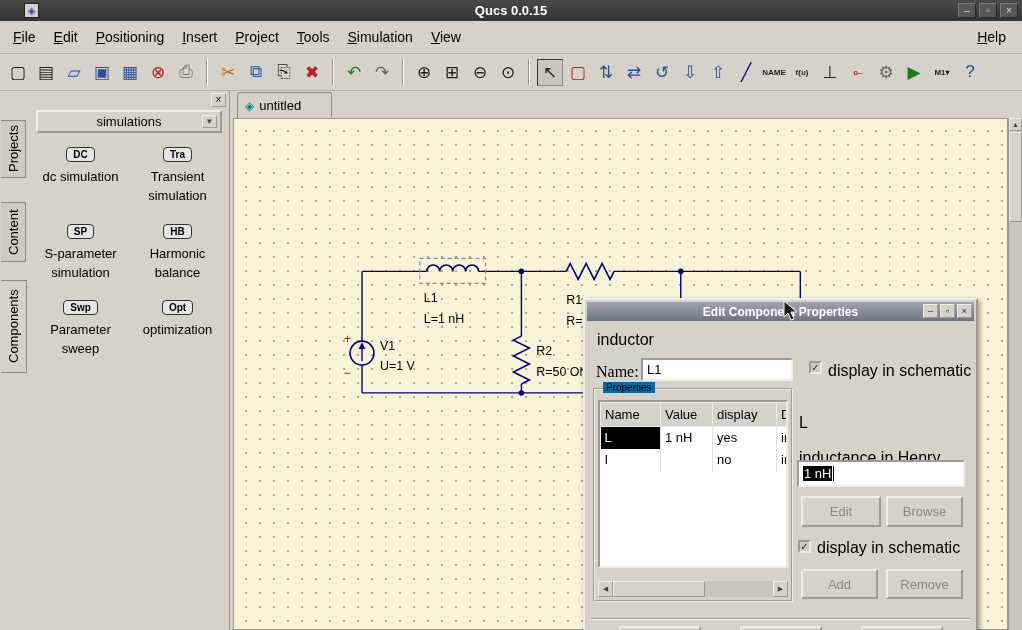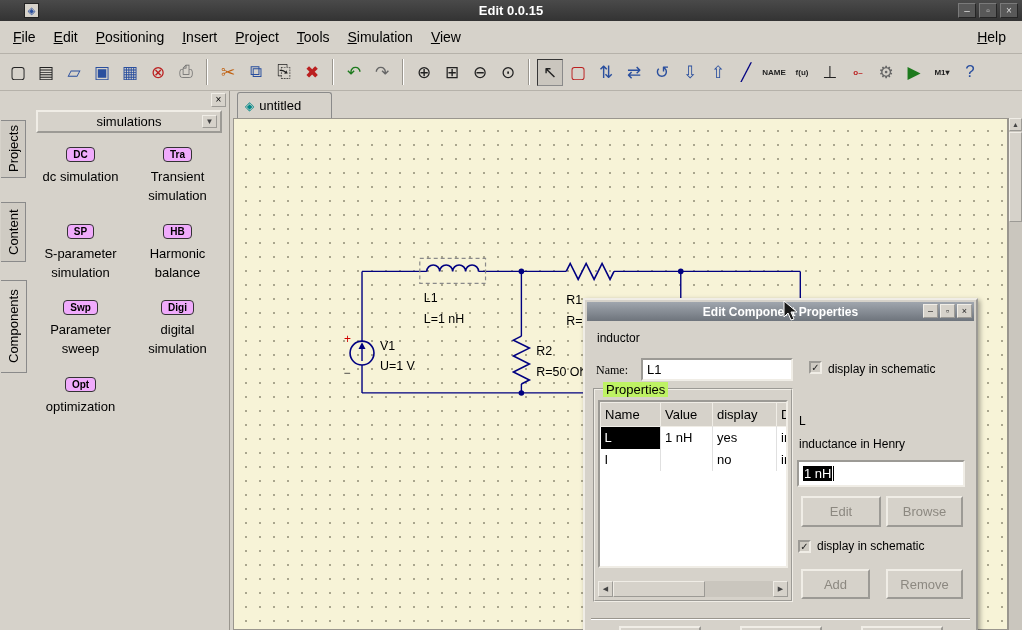--- a/index.html
+++ b/index.html
@@ -46,21 +46,21 @@
     border:1px outset #f0ede6; font-size:10px; line-height:11px; text-align:center; }
   .combo { position:absolute; left:9px; top:19px; width:186px; height:23px; background:#d6d2ca;
     border:2px outset #f0ede6; display:flex; align-items:center; justify-content:center; font-size:13px; }
   .combo-arrow { position:absolute; right:3px; top:3px; width:15px; height:13px; border:1px outset #f0ede6;
     font-size:8px; line-height:11px; text-align:center; color:#444; }
   .comp-grid { position:absolute; left:6px; top:54px; width:192px; display:grid;
     grid-template-columns:1fr 1fr; column-gap:2px; row-gap:16px; }
   .comp-item { display:flex; flex-direction:column; align-items:center; padding-top:2px; }
   .comp-item.nc { grid-column:1; }
   .comp-icon { border:1px solid #333; border-radius:4px; padding:1px 6px; font-size:10px; font-weight:bold;
-    background:#f0abfc; margin-bottom:6px; }
+    background:#e5e5e5; margin-bottom:6px; }
   .comp-label { text-align:center; font-size:13px; line-height:1.45; }
 
   
   .canvas-wrap { position:absolute; left:230px; top:91px; right:0; bottom:0; background:#d6d2ca; }
   .tabbar { position:absolute; left:0; top:0; right:0; height:27px; }
   .doctab { position:absolute; left:7px; top:1px; width:95px; height:26px; background:#d6d2ca;
     border:1px solid #8a8a8a; border-bottom:none; border-top-left-radius:3px; border-top-right-radius:3px;
     display:flex; align-items:center; gap:5px; padding-left:7px; font-size:13px; }
   .doctab-icon { color:#008888; font-size:12px; }
   .canvas { position:absolute; left:3px; top:27px; right:14px; bottom:0; border:1px solid #9a968e;
@@ -76,29 +76,29 @@
 
   
   .dialog { position:absolute; left:583px; top:298px; width:395px; height:374px; background:#d6d2ca;
     border:2px outset #f0ede6; box-shadow:2px 2px 5px rgba(0,0,0,0.35); }
   .dlg-titlebar { position:absolute; left:2px; top:2px; right:2px; height:19px;
     background:linear-gradient(180deg,#a0a6ae,#6e747c); color:#fff; font-weight:bold; font-size:12px;
     display:flex; align-items:center; justify-content:center; }
   .dlg-btns { position:absolute; right:2px; top:2px; display:flex; gap:2px; }
   .dlg-btn { width:15px; height:14px; background:#d6d2ca; border:1px outset #f0ede6; color:#222;
     font-size:9px; line-height:12px; text-align:center; font-weight:normal; }
-  .dlg-label { position:absolute; font-size:12px; }
+  .dlg-label { position:absolute; font-size:16px; }
   .txt-input { background:#fff; border:2px inset #f0ede6; font-size:13px; padding:2px 4px;
     font-family:"Liberation Sans",sans-serif; }
   .checkbox { position:absolute; width:13px; height:13px; background:#cfcbc3; border:2px inset #f0ede6;
     font-size:10px; line-height:9px; text-align:center; color:#222; }
   .checkbox::after { content:"✓"; }
   .fieldset { position:absolute; left:8px; top:88px; width:200px; height:214px;
     border:2px groove #f0ede6; }
-  .legend { position:absolute; left:8px; top:-8px; background:#bef264; padding:0 3px; font-size:13px; }
+  .legend { position:absolute; left:8px; top:-8px; background:#0369a1; padding:0 3px; font-size:10px; }
   .ptable { position:absolute; left:3px; top:10px; width:190px; height:168px; background:#fff;
     border:2px inset #f0ede6; overflow:hidden; }
   .ptable table { border-collapse:collapse; table-layout:fixed; width:230px; font-size:13px; }
   .ptable th { background:#d6d2ca; border:1px outset #f0ede6; font-weight:normal; text-align:left;
     padding:3px 4px; height:24px; }
   .ptable td { padding:3px 4px; height:22px; border-right:1px solid #e0e0e0; overflow:hidden; white-space:nowrap; }
   .ptable td.sel { background:#000; color:#fff; }
   .hscroll { position:absolute; left:3px; bottom:3px; width:190px; height:16px; background:#cac6be;
     display:flex; }
   .hs-arrow { width:15px; height:16px; background:#d6d2ca; border:1px outset #f0ede6; font-size:7px;
@@ -115,21 +115,21 @@
   .dlg-sep { position:absolute; left:6px; right:6px; top:318px; height:0;
     border-top:1px solid #9a968e; border-bottom:1px solid #fff; }
 
   .cursor { position:absolute; left:783px; top:300px; width:16px; height:22px; z-index:50; }
 </style>
 </head>
 <body>
 
 <div class="app-titlebar">
   <span class="app-icon">◈</span>
-  <span class="app-title">Edit 0.0.15</span>
+  <span class="app-title">Qucs 0.0.15</span>
   <span class="win-btns">
     <span class="win-btn">–</span>
     <span class="win-btn">▫</span>
     <span class="win-btn">×</span>
   </span>
 </div>
 
 <div class="menubar">
   <span class="menu-item mnemonic"><u>F</u>ile</span>
   <span class="menu-item mnemonic"><u>E</u>dit</span>
@@ -207,24 +207,20 @@
     </div>
     <div class="comp-item">
       <span class="comp-icon">HB</span>
       <span class="comp-label">Harmonic balance</span>
     </div>
     <div class="comp-item">
       <span class="comp-icon">Swp</span>
       <span class="comp-label">Parameter sweep</span>
     </div>
     <div class="comp-item">
-      <span class="comp-icon">Digi</span>
-      <span class="comp-label">digital simulation</span>
-    </div>
-    <div class="comp-item">
       <span class="comp-icon">Opt</span>
       <span class="comp-label">optimization</span>
     </div>
   </div>
 </div>
 
 <div class="canvas-wrap">
   <div class="tabbar">
     <div class="doctab">
       <span class="doctab-icon">◈</span>
@@ -321,30 +317,30 @@
     </div>
     <div class="hscroll">
       <span class="hs-arrow">◀</span>
       <span class="hs-thumb"></span>
       <span class="hs-track"></span>
       <span class="hs-arrow">▶</span>
     </div>
   </div>
 
   <div class="dlg-label" style="left:214px;top:114px;">L</div>
-  <div class="dlg-label" style="left:214px;top:137px;">inductance in Henry</div>
+  <div class="dlg-label" style="left:214px;top:149px;">inductance in Henry</div>
   <div class="val-input">
     <span class="val-sel">1 nH</span>
     <span class="caret"></span>
   </div>
   <div class="dlg-button disabled" style="left:216px;top:196px;width:80px;height:31px;">Edit</div>
   <div class="dlg-button disabled" style="left:301px;top:196px;width:77px;height:31px;">Browse</div>
   <span class="checkbox" style="left:213px;top:240px;"></span>
   <div class="dlg-label" style="left:232px;top:239px;">display in schematic</div>
-  <div class="dlg-button disabled" style="left:216px;top:269px;width:69px;height:30px;">Add</div>
+  <div class="dlg-button disabled" style="left:216px;top:269px;width:77px;height:30px;">Add</div>
   <div class="dlg-button disabled" style="left:301px;top:269px;width:77px;height:30px;">Remove</div>
 
   <div class="dlg-sep"></div>
   <div class="dlg-button" style="left:34px;top:326px;width:82px;height:28px;">OK</div>
   <div class="dlg-button" style="left:155px;top:326px;width:82px;height:28px;">Apply</div>
   <div class="dlg-button" style="left:276px;top:326px;width:82px;height:28px;">Cancel</div>
 </div>
 
 <svg class="cursor" viewBox="0 0 16 22">
   <polygon points="1,1 1,17 5,13 8,20 11,19 8,12 14,12" fill="#1a1a1a" stroke="#fff" stroke-width="1"></polygon>

